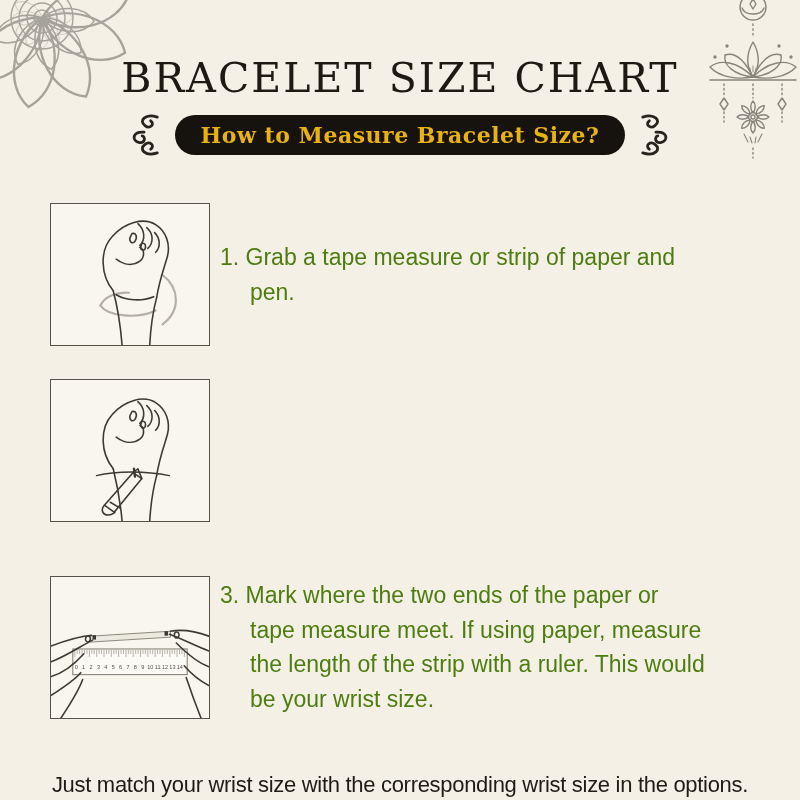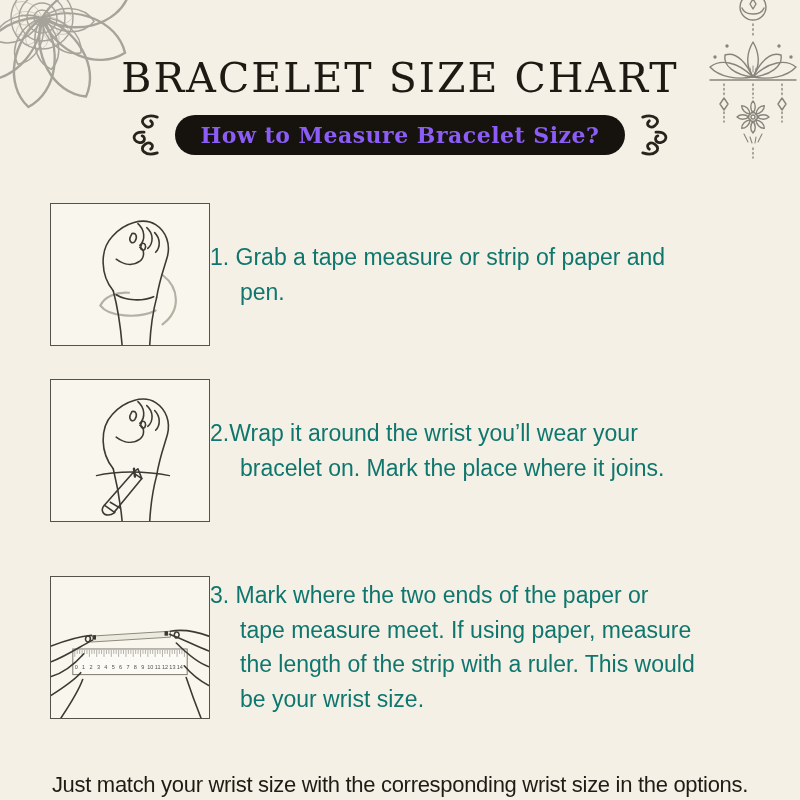--- a/index.html
+++ b/index.html
@@ -13,37 +13,37 @@
   .mandala{position:absolute;top:0;left:0;width:150px;height:150px;pointer-events:none;}
   .pendant{position:absolute;top:0;left:694px;width:112px;height:170px;pointer-events:none;}
   
   .title{
     margin:54px 0 0 0;text-align:center;
     font-family:"DejaVu Serif","Liberation Serif",serif;
     font-weight:400;font-size:41px;letter-spacing:2px;color:#1d1a14;
   }
   .badge-row{display:flex;justify-content:center;align-items:center;gap:13px;margin-top:9px;}
   .badge{
-    background:#16130e;color:#8b5cf6;border-radius:22px;
+    background:#16130e;color:#eab308;border-radius:22px;
     font-family:"DejaVu Serif","Liberation Serif",serif;font-weight:700;
     font-size:22px;padding:7px 26px;letter-spacing:0.5px;
   }
   .flourish{width:34px;height:48px;}
   .flourish.right{transform:scaleX(-1);}
   
   .steps{margin-top:44px;}
   .step-row{display:flex;align-items:center;margin:0 0 33px 50px;}
   .figure{
     flex:none;width:160px;height:143px;box-sizing:border-box;
     border:1px solid #55524a;background:#f9f6ee;
   }
   .figure svg{display:block;width:100%;height:100%;}
   .step-text{
-    width:570px;
-    font-size:23px;line-height:1.5;color:#0f766e;
+    margin-left:10px;width:570px;
+    font-size:23px;line-height:1.5;color:#4d7c0f;
     padding-left:30px;text-indent:-30px;white-space:pre-line;
   }
   
   .footer{
     text-align:center;margin-top:11px;white-space:nowrap;
     font-size:22px;letter-spacing:-0.3px;color:#1f1c16;font-weight:500;
   }
   .art{stroke:#3d3a33;fill:none;stroke-width:1.6;stroke-linecap:round;stroke-linejoin:round;}
   .tape{stroke:#b4b0a4;fill:none;stroke-width:2.2;stroke-linecap:round;}
   .orn{stroke:#87847b;fill:none;stroke-width:1.4;stroke-linecap:round;stroke-linejoin:round;}
@@ -202,22 +202,20 @@
           <path d="M46,97 C66,92 96,92 120,97" stroke-width="1.4"></path>
           <path d="M84,90 L85,98" stroke-width="2.4"></path>
 
           <path d="M83,94 L92,100 L64,134 L54,127 Z"></path>
           <path d="M83,94 L88,90 L92,100"></path>
           <path d="M60,124 L70,130"></path>
           <path d="M54,127 C50,131 52,137 58,137 C63,137 66,133 64,134"></path>
         </g>
       </svg>
     </div>
-    <p class="step-text">2.Wrap it around the wrist you’ll wear your
-bracelet on. Mark the place where it joins.</p>
   </div>
 
   <div class="step-row">
     <div class="figure">
       <svg viewBox="0 0 160 143">
 
         <path d="M40,60 L121,55 L121,61 L40,66 Z" fill="#eceadf" stroke="#8b877c" stroke-width="1"></path>
         <rect x="42" y="59" width="3.5" height="4.5" fill="#3a3831"></rect>
         <rect x="115" y="55" width="3.5" height="4.5" fill="#3a3831"></rect>
 

